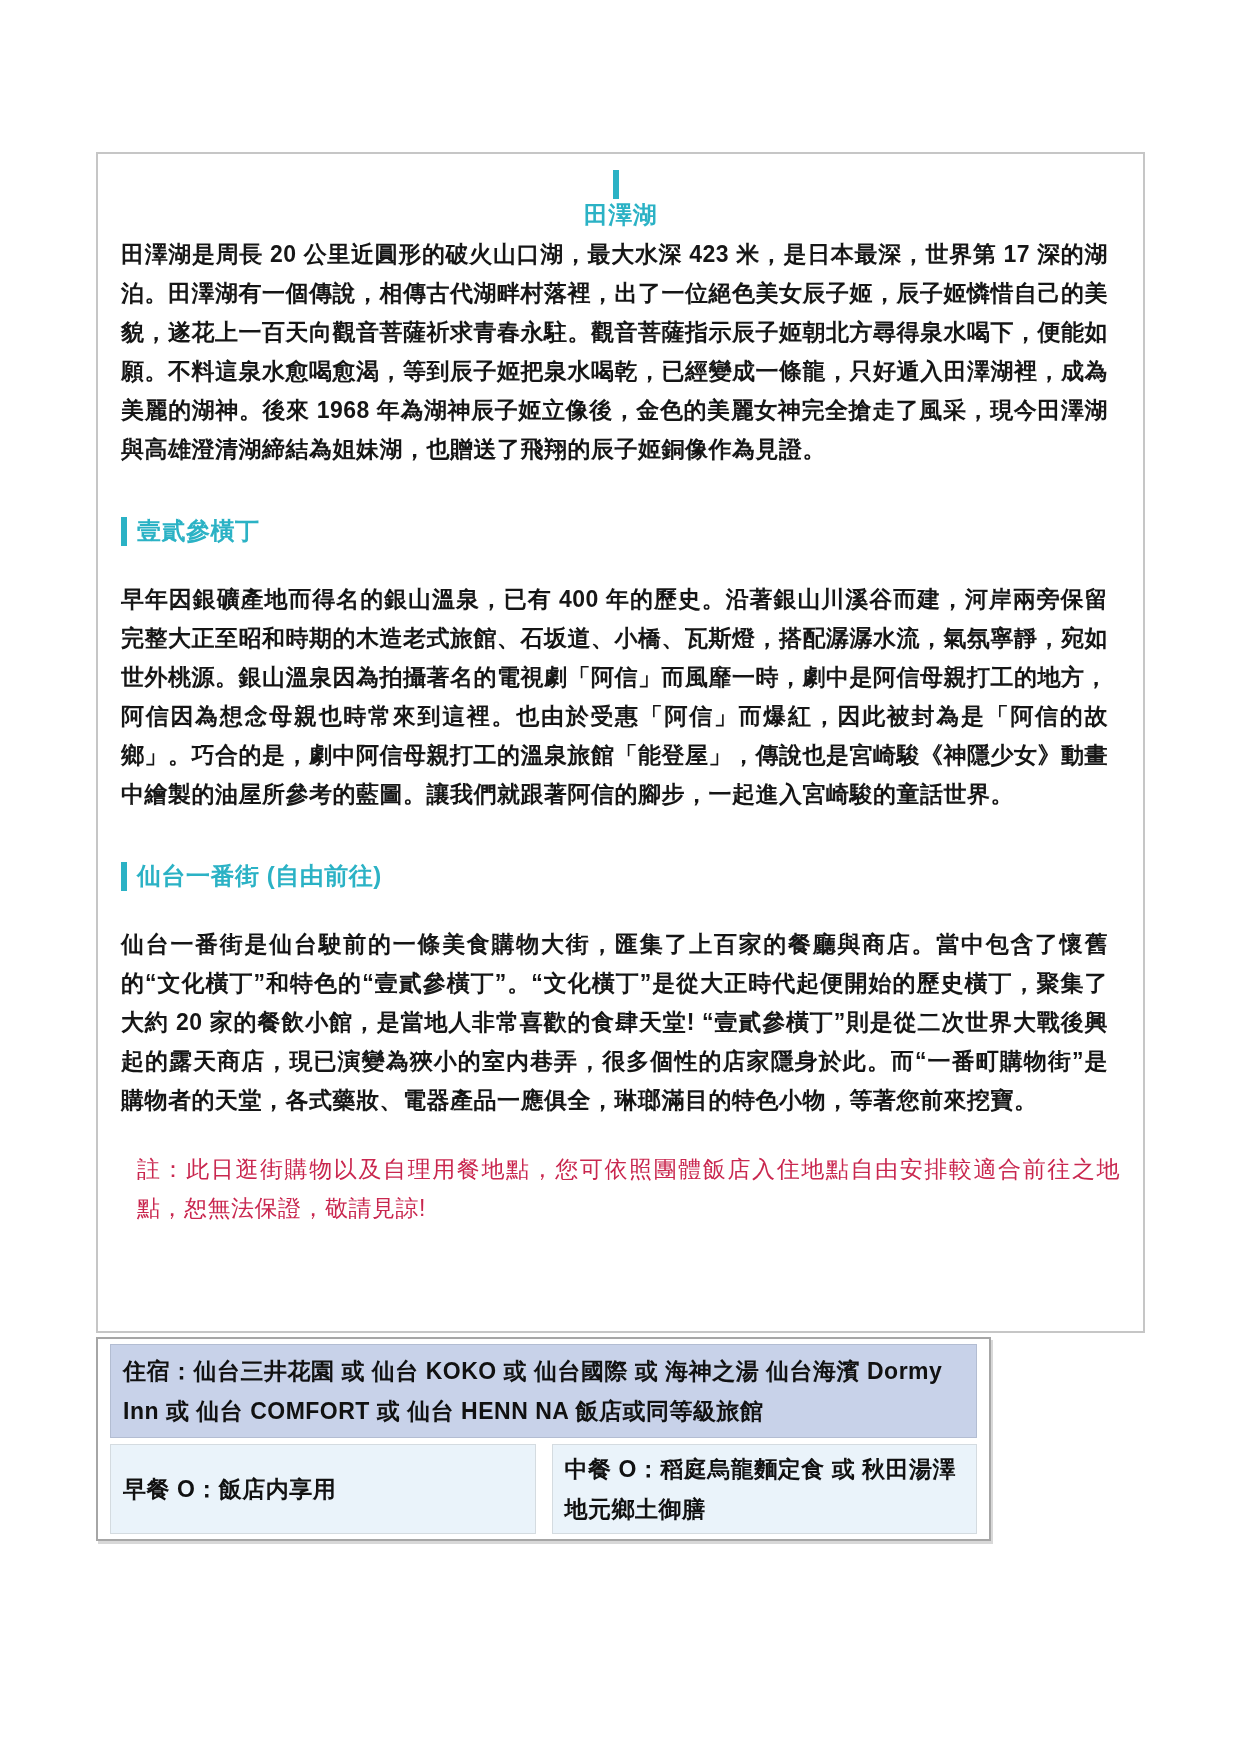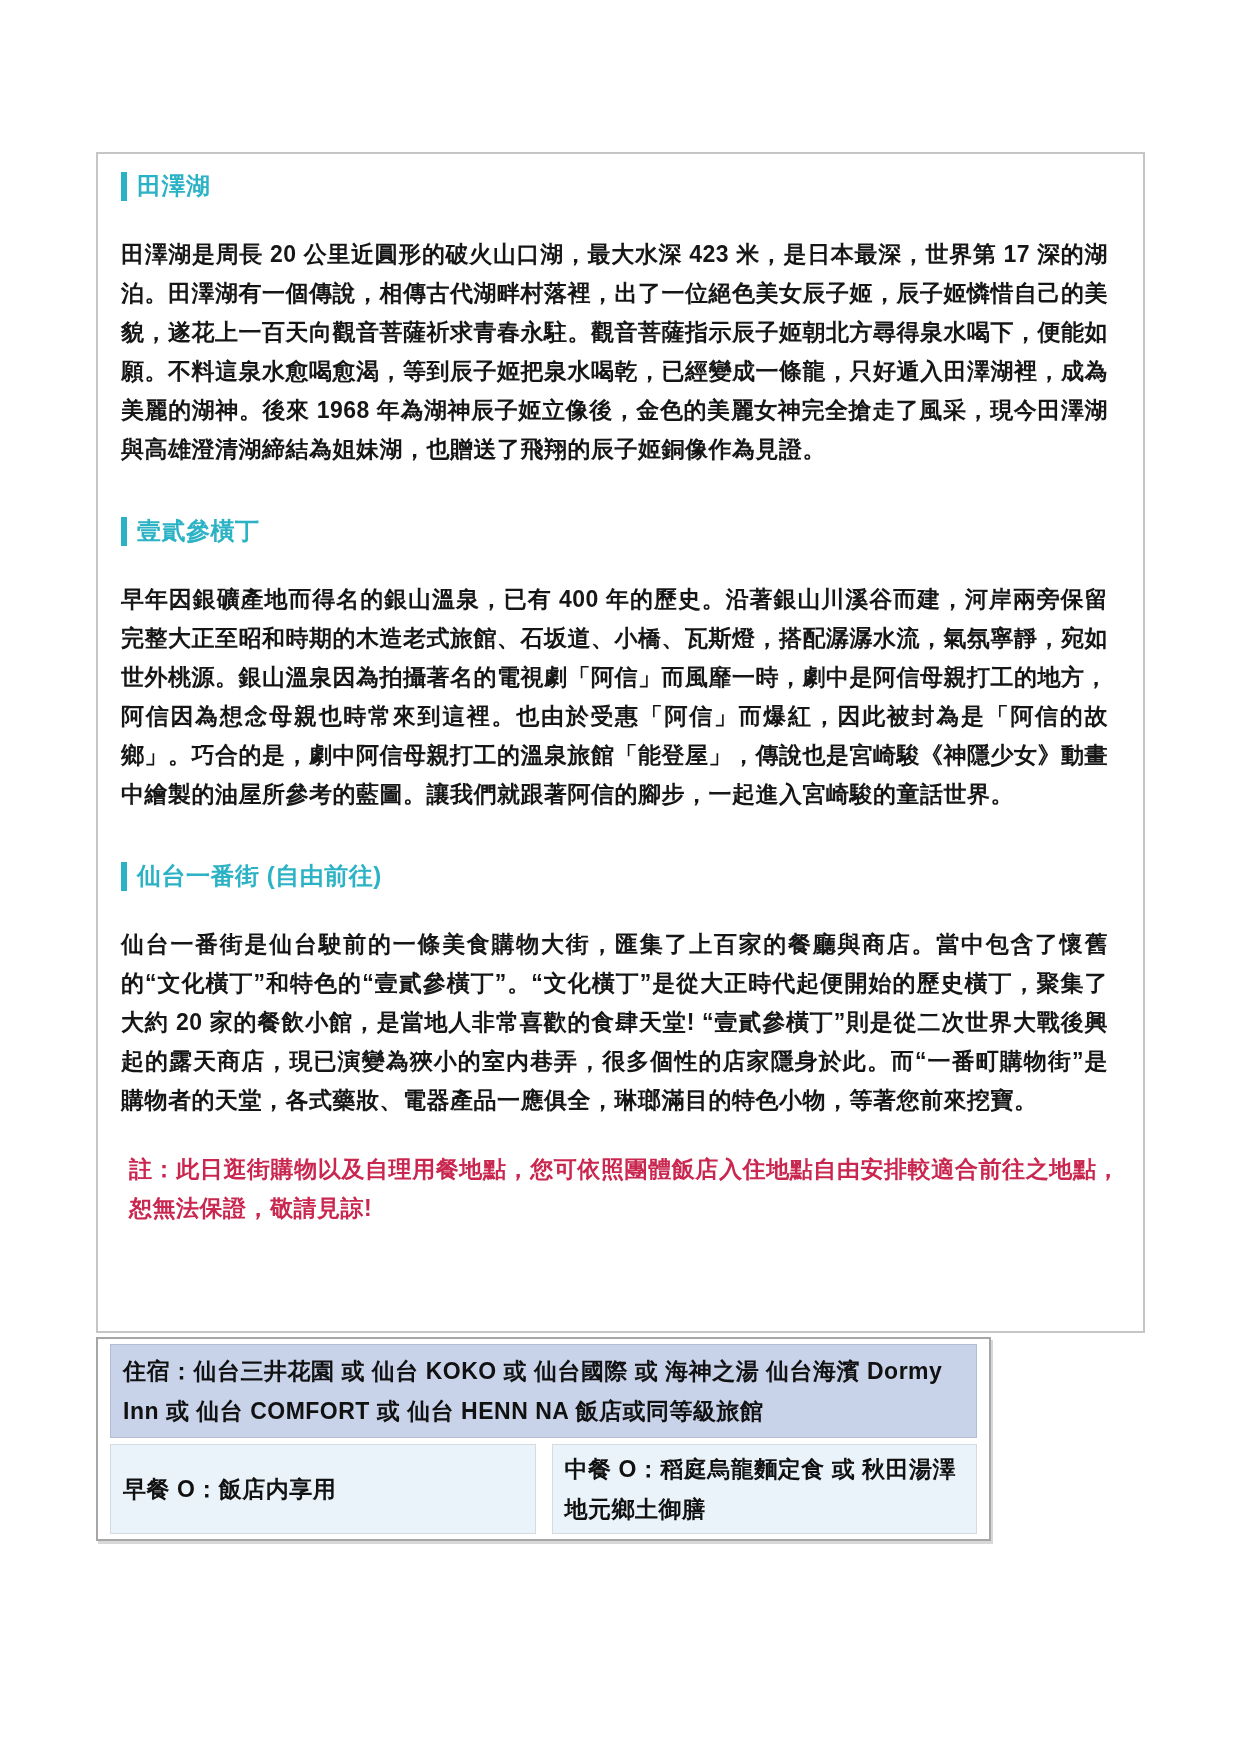--- a/index.html
+++ b/index.html
@@ -28,43 +28,43 @@
   .heading {
     display: flex;
     align-items: center;
     margin-top: 46px;
     height: 32px;
     color: #2bb2c5;
     font-size: 24px;
     font-weight: bold;
     letter-spacing: 0.5px;
   }
-  .section:first-child .heading { margin-top: 6px; }
+  .section:first-child .heading { margin-top: 6px; flex-direction: column; }
   .accent-bar {
     width: 6px;
     height: 29px;
     background: #2bb2c5;
     margin-right: 10px;
     flex: none;
   }
 
   .para {
     margin: 33px 12px 0 0;
     font-size: 23px;
     font-weight: bold;
     line-height: 39px;
     text-align: justify;
     color: #161616;
     letter-spacing: 0.5px;
   }
 
   .note {
-    margin: 30px 0 0 8px;
+    margin: 30px 0 0 16px;
     font-size: 23px;
-    font-weight: bold;
+    font-weight: normal;
     line-height: 39px;
     text-align: justify;
     color: #c9274f;
     letter-spacing: 0.5px;
   }
 
   
   .hotel-table {
     position: absolute;
     left: 96px;

